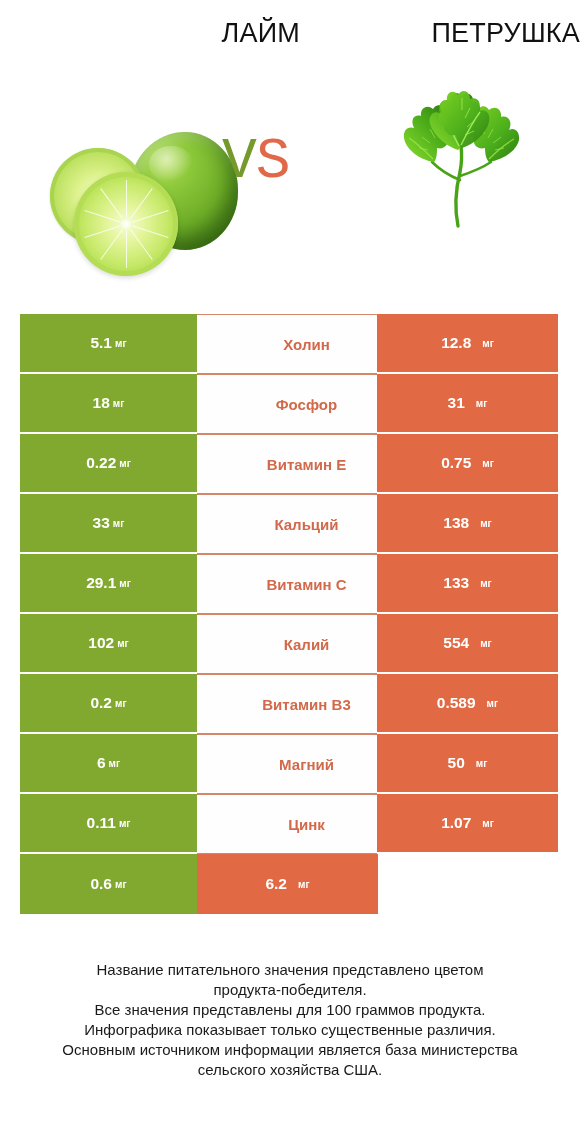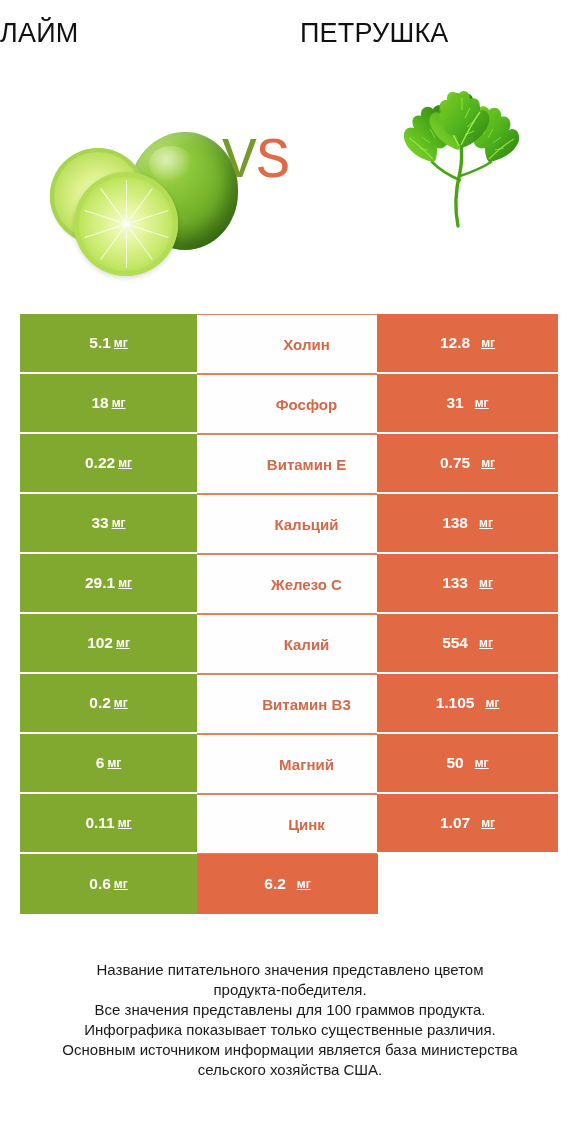--- a/index.html
+++ b/index.html
@@ -23,21 +23,21 @@
     height: 300px;
   }
   .title {
     position: absolute;
     top: 18px;
     font-family: "Liberation Sans", sans-serif;
     font-size: 27px;
     font-weight: 400;
     letter-spacing: 0.2px;
     color: #111111;
-    text-align: left;
+    text-align: right;
     white-space: nowrap;
   }
   .title-left {
     left: 0;
     width: 300px;
   }
   .title-right {
     left: 300px;
     width: 280px;
   }
@@ -178,24 +178,23 @@
     color: #ffffff;
     border-bottom: 2px solid #ffffff;
     gap: 8px;
   }
   .row:last-child .cell-left,
   .row:last-child .cell-right {
     border-bottom: none;
     align-items: center;
   }
   .unit {
-    font-size: 12px;
+    font-size: 10px;
     font-weight: 700;
     margin-left: 3px;
-    text-decoration: underline;
   }
 
   
   .footnote {
     position: absolute;
     left: 0;
     top: 960px;
     width: 580px;
     text-align: center;
     font-family: "Liberation Sans", sans-serif;
@@ -323,21 +322,21 @@
     <div class="cell cell-right">
         <span>138</span>
         <span class="unit">мг</span>
       </div>
   </div>
   <div class="row">
     <div class="cell cell-left">
         <span>29.1</span>
         <span class="unit">мг</span>
       </div>
-    <div class="cell cell-mid">Железо C</div>
+    <div class="cell cell-mid">Витамин C</div>
     <div class="cell cell-right">
         <span>133</span>
         <span class="unit">мг</span>
       </div>
   </div>
   <div class="row">
     <div class="cell cell-left">
         <span>102</span>
         <span class="unit">мг</span>
       </div>
@@ -347,21 +346,21 @@
         <span class="unit">мг</span>
       </div>
   </div>
   <div class="row">
     <div class="cell cell-left">
         <span>0.2</span>
         <span class="unit">мг</span>
       </div>
     <div class="cell cell-mid">Витамин B3</div>
     <div class="cell cell-right">
-        <span>1.105</span>
+        <span>0.589</span>
         <span class="unit">мг</span>
       </div>
   </div>
   <div class="row">
     <div class="cell cell-left">
         <span>6</span>
         <span class="unit">мг</span>
       </div>
     <div class="cell cell-mid">Магний</div>
     <div class="cell cell-right">

